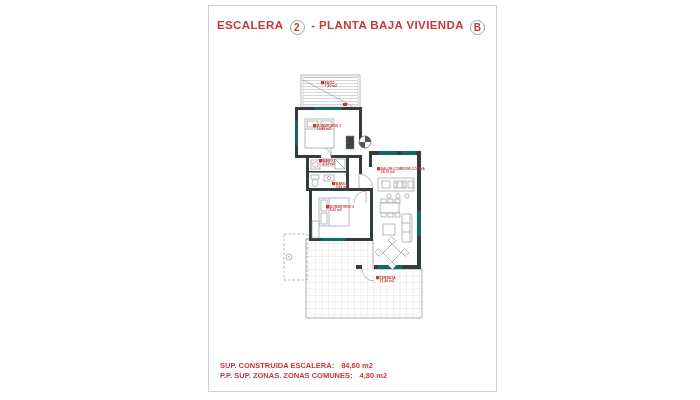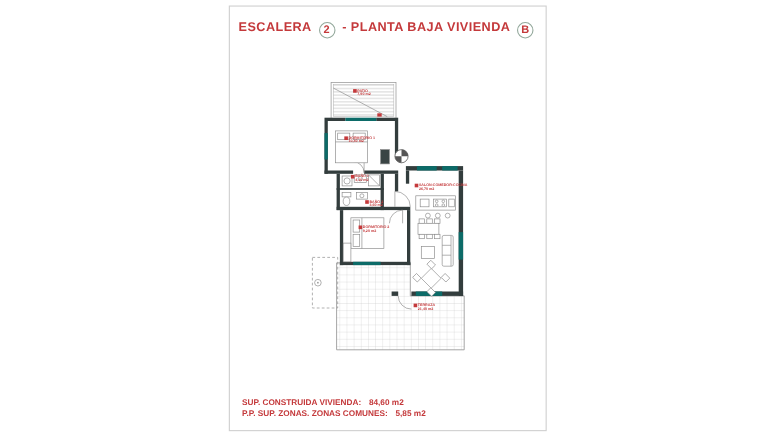--- a/index.html
+++ b/index.html
@@ -244,21 +244,21 @@
         <span class="rsq"></span>
         <span class="rtxt">
             <span>TERRAZA</span>
             <span>21,40 m2</span>
           </span>
       </div>
     </div>
 
     <div id="footer">
       <div>
-        <span>SUP. CONSTRUIDA VIVIENDA:</span><span class="val">84,60 m2</span>
+        <span>SUP. CONSTRUIDA ESCALERA:</span><span class="val">84,60 m2</span>
       </div>
       <div>
-        <span>P.P. SUP. ZONAS. ZONAS COMUNES:</span><span class="val">5,85 m2</span>
+        <span>P.P. SUP. ZONAS. ZONAS COMUNES:</span><span class="val">4,80 m2</span>
       </div>
     </div>
 
   </div>
 </div>
 
 </body></html>

